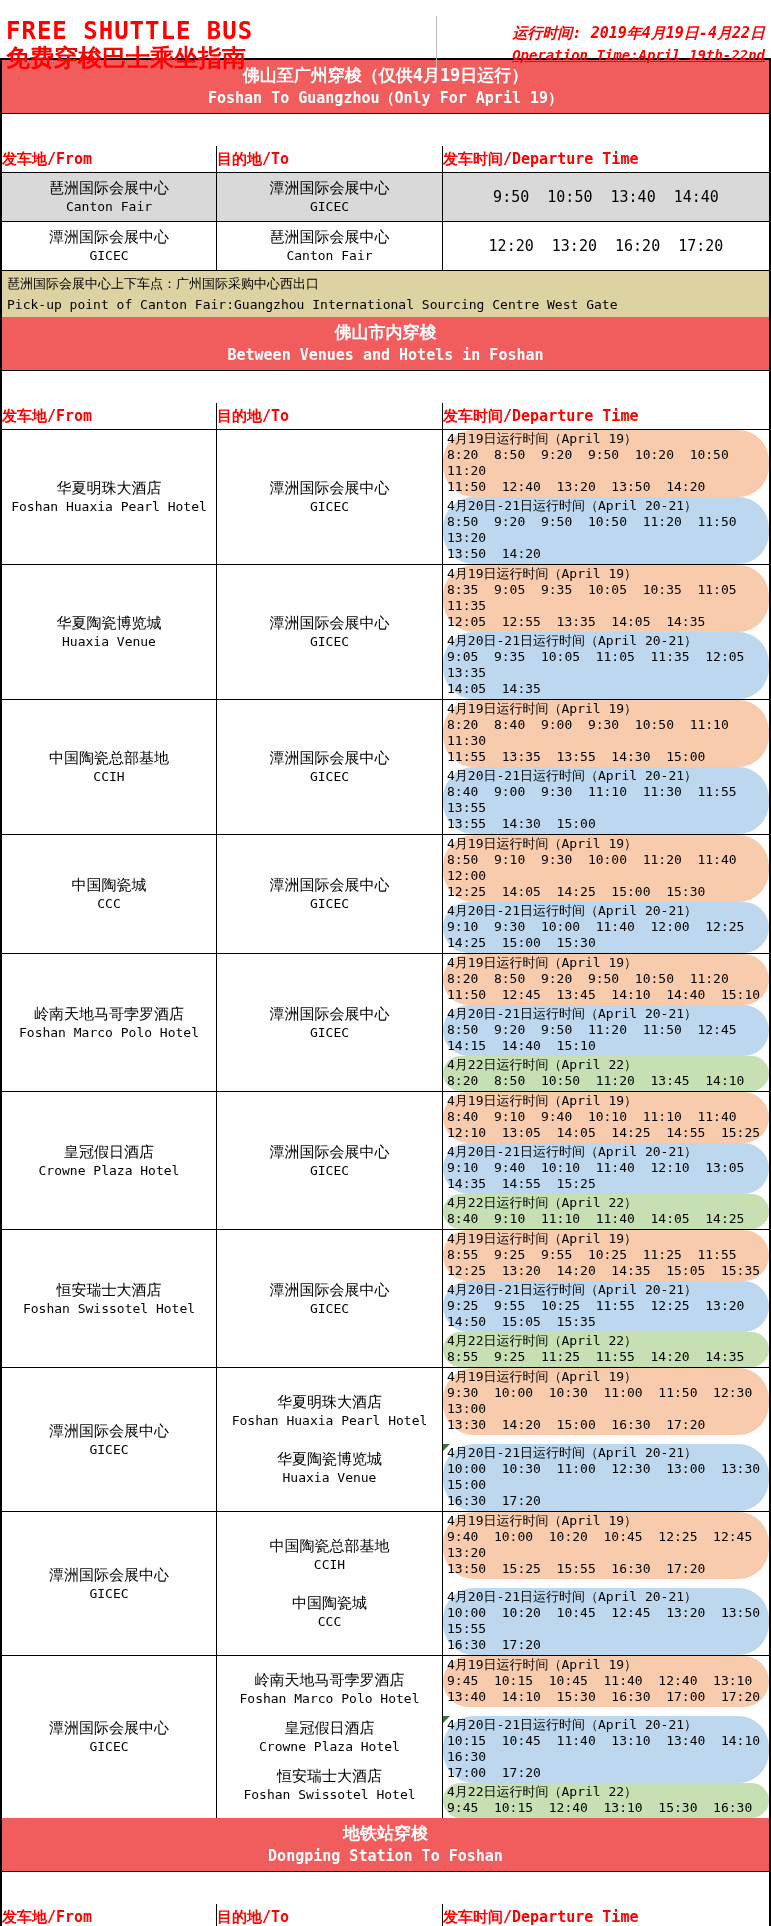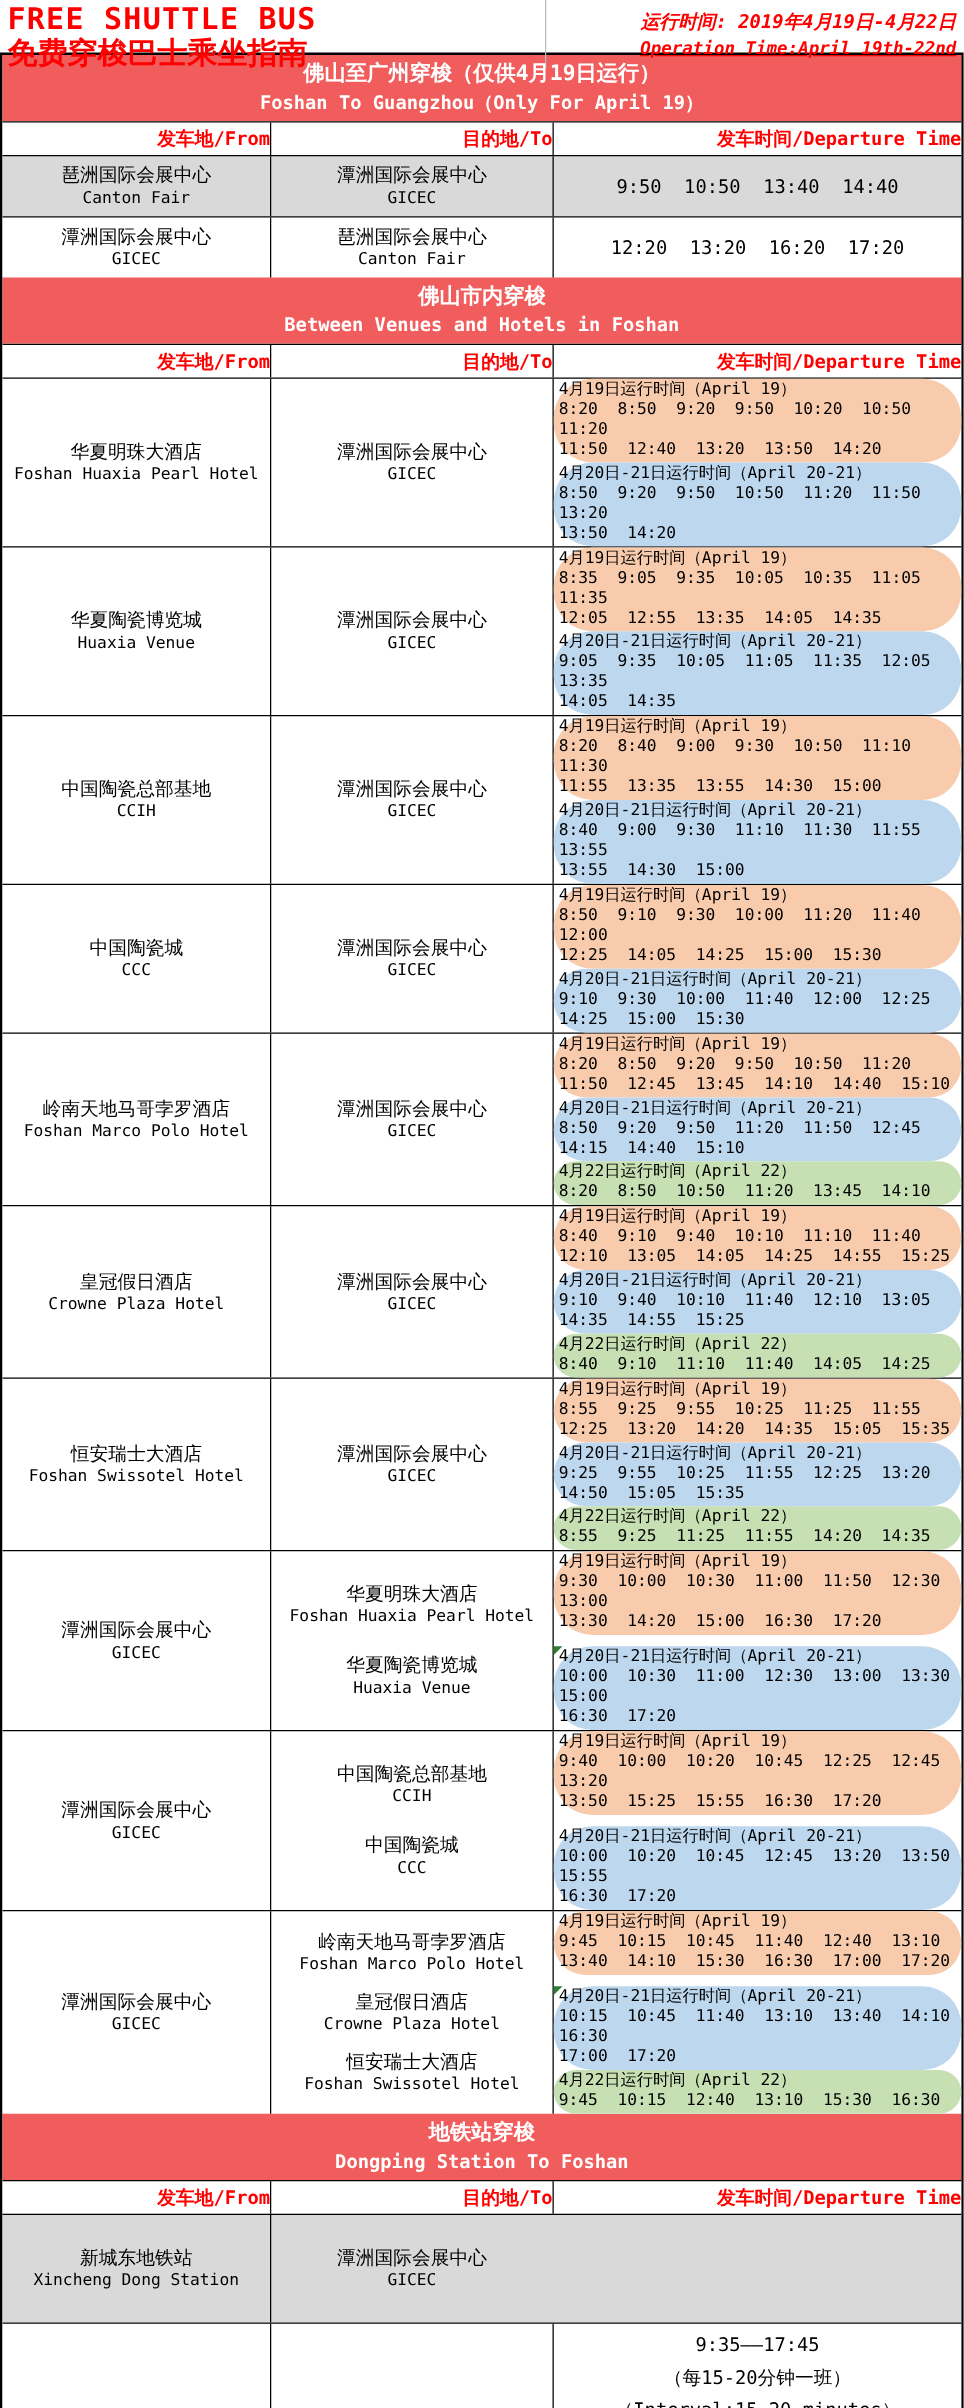--- a/index.html
+++ b/index.html
@@ -1,34 +1,34 @@
 <!DOCTYPE html>
 <html><head>
 <meta charset="utf-8">
 <style>
   html,body{margin:0;padding:0;background:#fff;}
   body{width:771px;color:#000;font-family:"DejaVu Sans Mono","DejaVu Sans","Liberation Sans",sans-serif;}
 
   
-  .top{display:grid;grid-template-columns:437px 1fr;height:42px;border-bottom:0;}
+  .top{display:grid;grid-template-columns:437px 1fr;height:42px;border-bottom:0;margin-top:16px;}
   .top-left{border-right:1px solid #bbb;padding:1px 6px 0 6px;}
   .title-en{color:#f00;font-weight:bold;font-size:24px;line-height:28px;letter-spacing:1px;}
   .title-zh{color:#f00;font-weight:bold;font-size:24px;line-height:26px;}
   .top-right{text-align:right;padding:6px 6px 0 0;font-style:italic;}
   .op-zh{color:#f00;font-weight:bold;font-size:15px;line-height:23px;}
   .op-en{color:#f00;font-weight:bold;font-size:14px;line-height:20px;text-decoration:underline;}
 
   
   .frame{border:2px solid #000;}
   .banner{background:#f15d5d;color:#fff;text-align:center;font-weight:bold;padding:3px 0 4px 0;}
   .banner .l1{font-size:17px;line-height:24px;}
   .banner .l2{font-size:15px;line-height:22px;}
 
   .colhdr{display:grid;grid-template-columns:214px 226px 1fr;border-top:1px solid #000;background:#fff;}
-  .colhdr > div{color:#f00;font-weight:bold;text-align:right;font-size:15px;line-height:18px;padding:4px 0;}
+  .colhdr > div{color:#f00;font-weight:bold;text-align:left;font-size:15px;line-height:18px;padding:4px 0;margin-top:32px;}
   .colhdr .c2,.colhdr .c3{border-left:1px solid #000;}
 
   .row{display:grid;grid-template-columns:214px 226px 1fr;border-top:1px solid #000;background:#fff;}
   .cell{min-width:0;}
   .c2,.c3{border-left:1px solid #000;}
   .venue-cell{display:flex;flex-direction:column;justify-content:space-evenly;align-items:center;text-align:center;padding:4px 2px;}
   .venue .zh{font-size:15px;line-height:20px;}
   .venue .en{font-size:13px;line-height:18px;}
   .shaded{background:#d9d9d9;}
 
@@ -104,20 +104,24 @@
           <div class="venue">
             <div class="zh">琶洲国际会展中心</div>
             <div class="en">Canton Fair</div>
           </div>
         </div>
         <div class="cell c3 time-cell time-simple">
           <div>12:20  13:20  16:20  17:20</div>
         </div>
       </div>
     </div>
+  <div class="note">
+    <div>琶洲国际会展中心上下车点：广州国际采购中心西出口</div>
+    <div>Pick-up point of Canton Fair:Guangzhou International Sourcing Centre West Gate</div>
+  </div>
 
   <div class="banner">
     <div class="l1">佛山市内穿梭</div>
     <div class="l2">Between Venues and Hotels in Foshan</div>
   </div>
   <div class="colhdr">
     <div class="c1">发车地/From</div>
     <div class="c2">目的地/To</div>
     <div class="c3">发车时间/Departure Time</div>
   </div>

